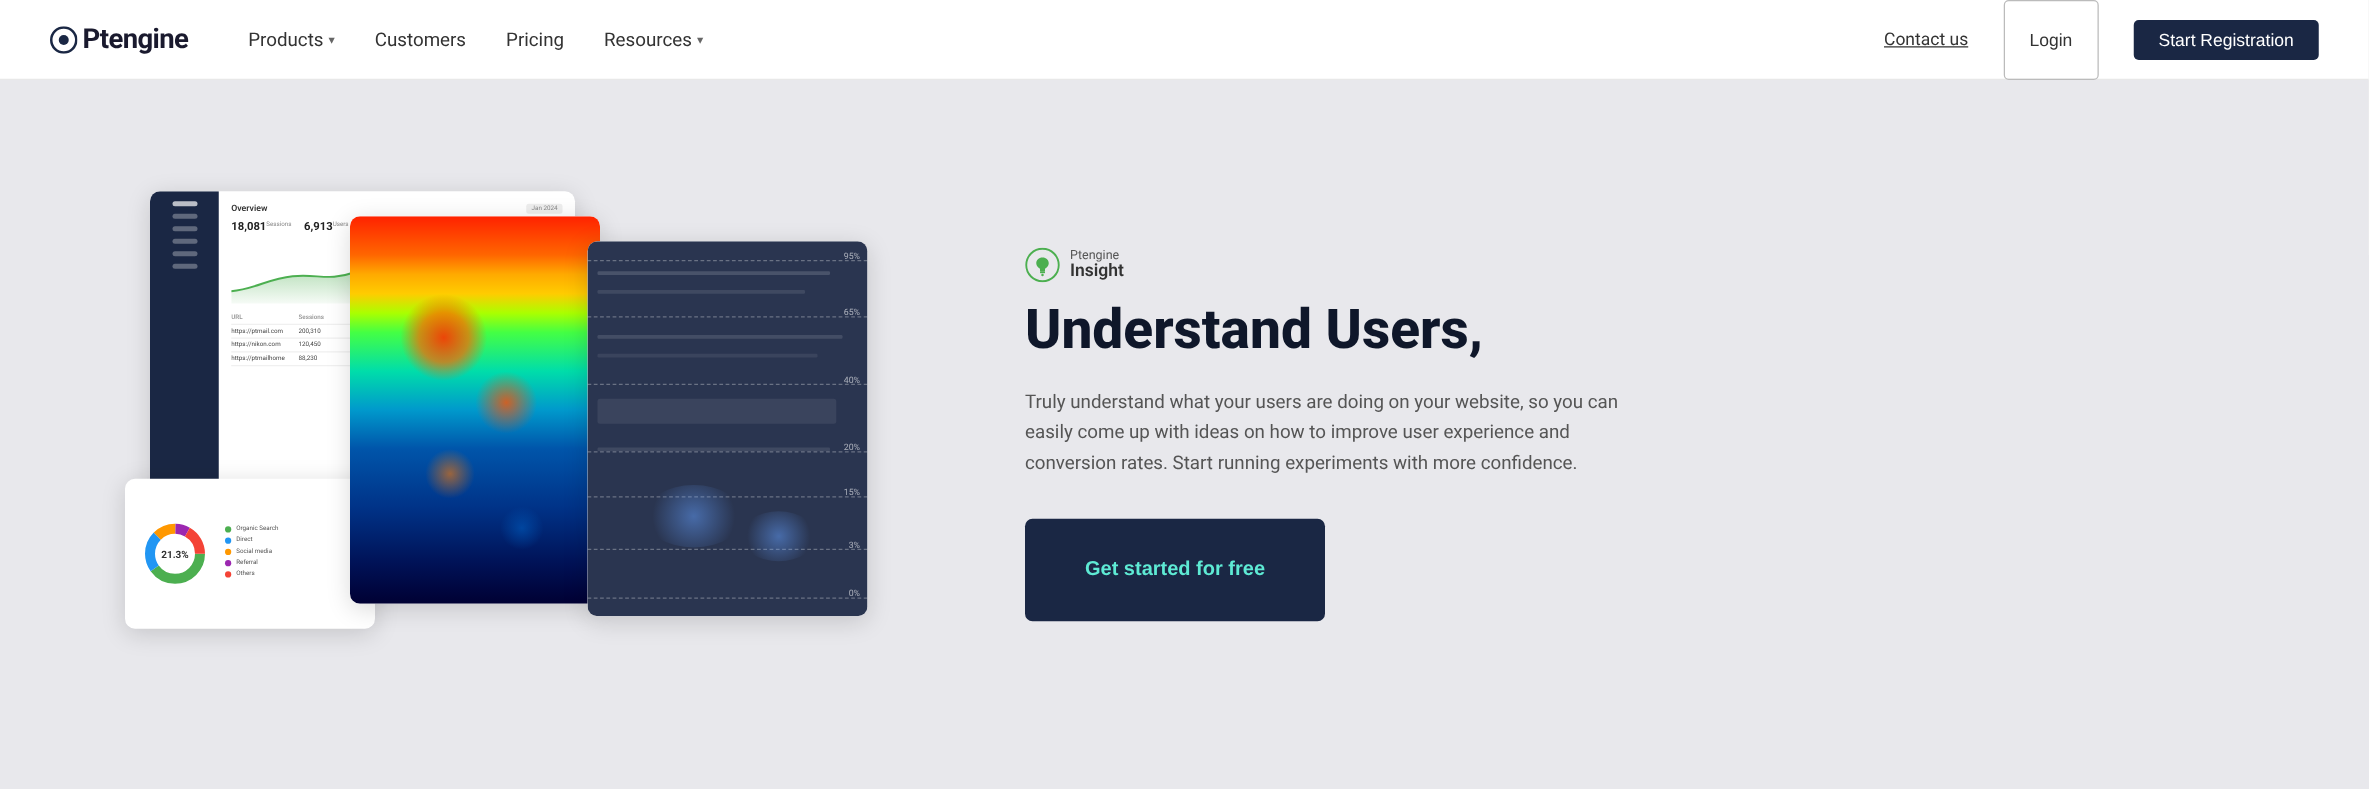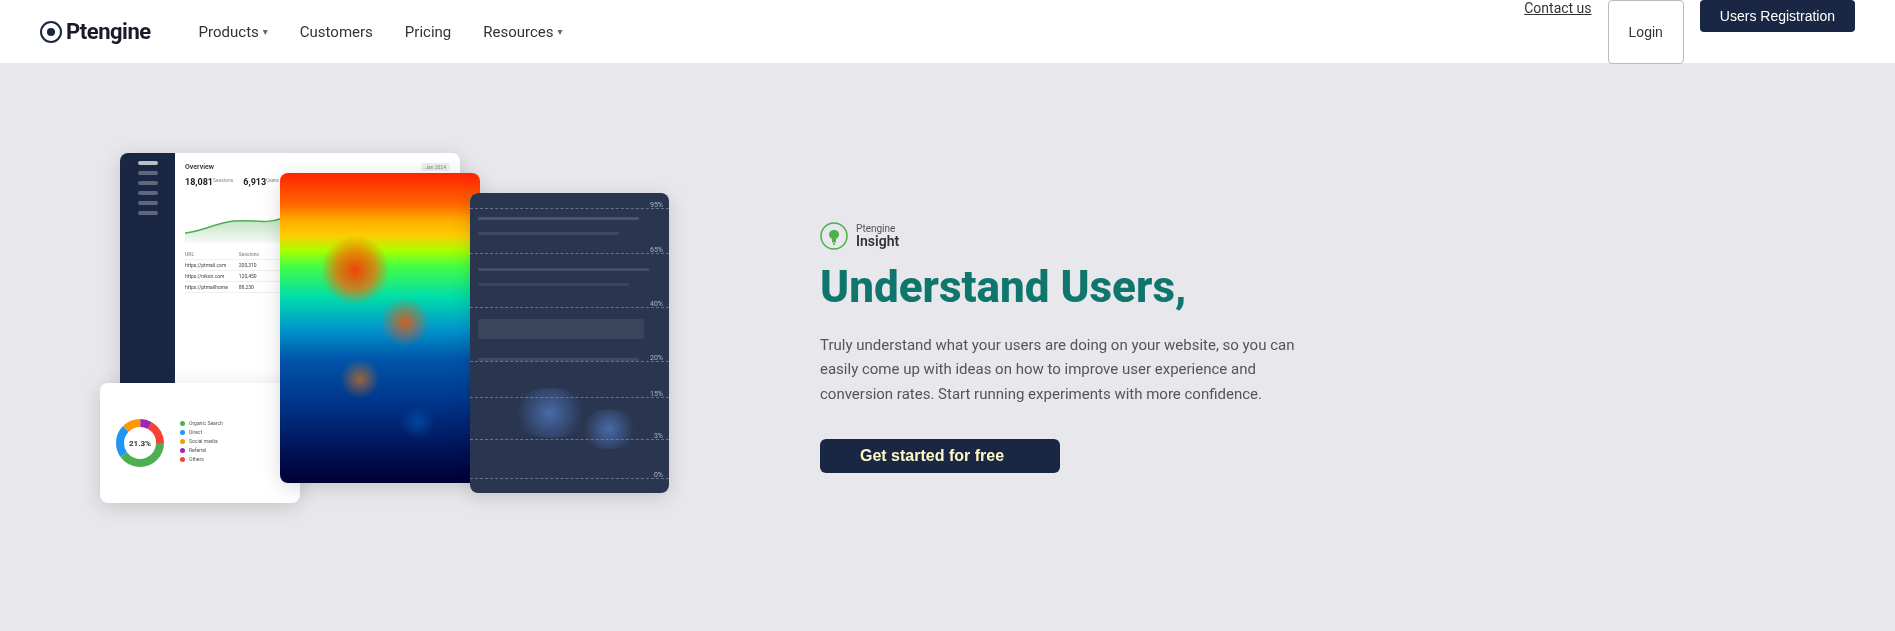--- a/index.html
+++ b/index.html
@@ -40,22 +40,22 @@
       align-items: center;
       gap: 4px;
       text-decoration: none;
     }
     .nav-chevron {
       font-size: 10px;
       color: #666;
     }
     .navbar-right {
       display: flex;
-      align-items: flex-start;
-      gap: 16px;
+      align-items: center;
+      gap: 28px;
     }
     .contact-link {
       font-size: 14px;
       color: #333;
       text-decoration: underline;
       cursor: pointer;
     }
     .login-btn {
       font-size: 14px;
       color: #333;
@@ -255,21 +255,21 @@
     .heatmap-spot {
       position: absolute;
       border-radius: 50%;
       background: radial-gradient(circle, rgba(255,50,0,0.9) 0%, rgba(255,100,0,0.7) 40%, transparent 70%);
     }
 
     
     .dash-scroll {
       left: 390px;
       top: 60px;
-      width: 199px;
+      width: 224px;
       height: 300px;
     }
     .scroll-inner {
       width: 100%;
       height: 100%;
       background: #2a3550;
       position: relative;
       padding: 8px;
     }
     .scroll-line {
@@ -319,43 +319,43 @@
       color: #555;
     }
     .insight-name {
       font-size: 14px;
       font-weight: 600;
       color: #333;
     }
     .hero-headline {
       font-size: 44px;
       font-weight: 800;
-      color: #0f766e;
+      color: #0f172a;
       line-height: 1.15;
       margin-bottom: 20px;
     }
     .hero-subtext {
       font-size: 15px;
       color: #555;
       line-height: 1.65;
       max-width: 480px;
       margin-bottom: 32px;
     }
     .cta-btn {
       background: #1a2744;
-      color: #fef9c3;
+      color: #5eead4;
       font-size: 16px;
       font-weight: 600;
-      padding: 8px 40px;
+      padding: 32px 40px;
       border-radius: 6px;
       border: none;
       cursor: pointer;
       display: inline-block;
       min-width: 240px;
-      text-align: left;
+      text-align: center;
     }
   </style>
 </head>
 <body>
 
 <nav class="navbar">
   <div class="navbar-logo">
     <svg width="22" height="22" viewBox="0 0 22 22">
       <circle cx="11" cy="11" r="10" fill="none" stroke="#1a2744" stroke-width="2"></circle>
       <circle cx="11" cy="11" r="4" fill="#1a2744"></circle>
@@ -374,21 +374,21 @@
       <span>Pricing</span>
     </a>
     <a class="nav-item">
       <span>Resources</span>
       <span class="nav-chevron">▾</span>
     </a>
   </div>
   <div class="navbar-right">
     <a class="contact-link">Contact us</a>
     <button class="login-btn">Login</button>
-    <button class="register-btn">Users Registration</button>
+    <button class="register-btn">Start Registration</button>
   </div>
 </nav>
 
 <section class="hero">
 
   <div class="hero-visual">
 
     <div class="dashboard-card dash-main">
       <div class="dash-main-inner">
         <div class="dash-sidebar">

